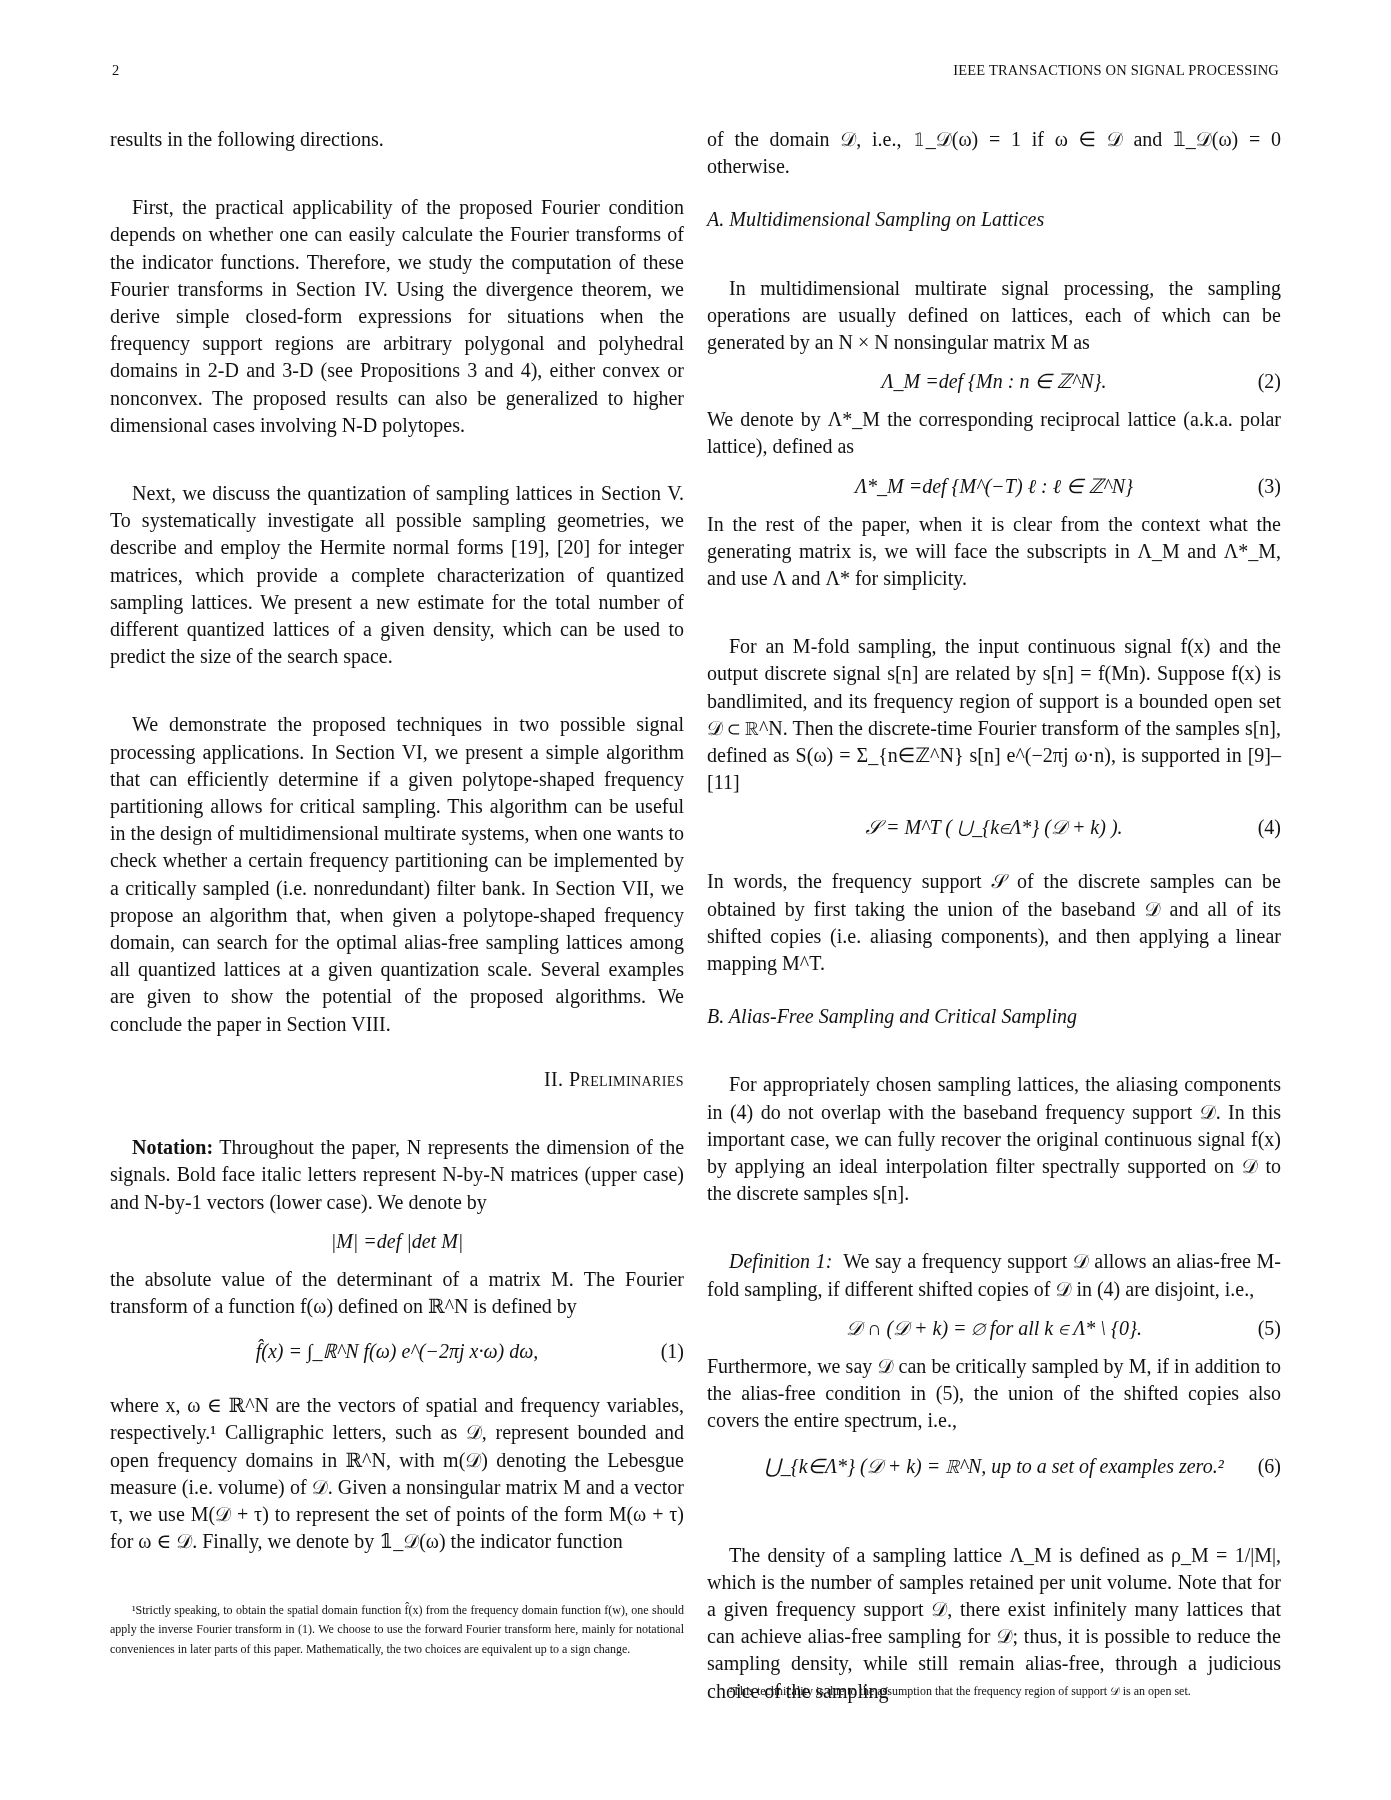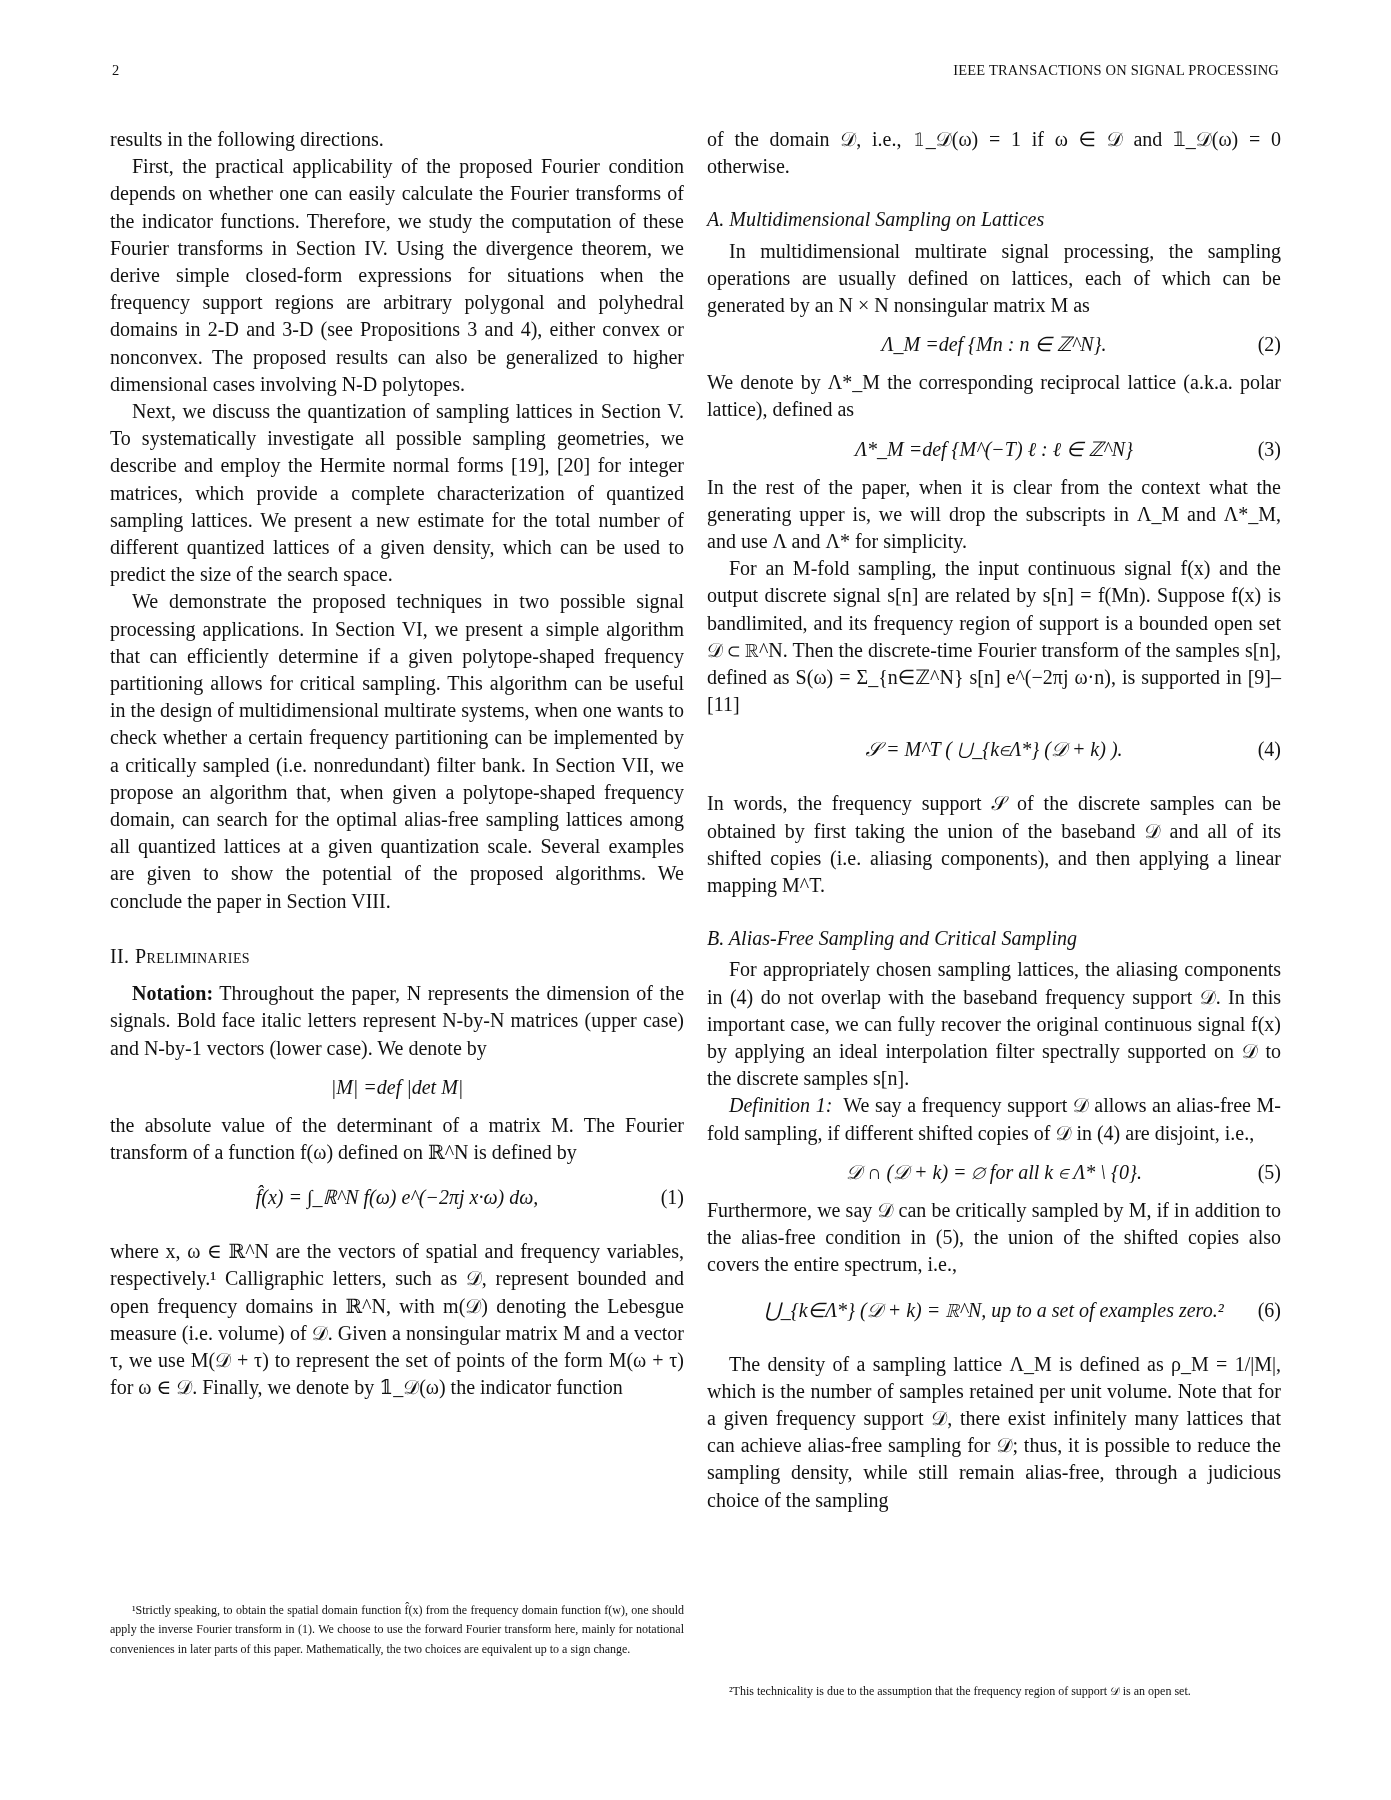--- a/index.html
+++ b/index.html
@@ -5,26 +5,26 @@
   html, body { margin:0; padding:0; background:#ffffff; }
   body { width:1391px; height:1800px; position:relative; overflow:hidden;
          font-family:"Liberation Serif", "DejaVu Serif", serif; color:#111; }
   .hdr { position:absolute; top:62px; font-size:14.5px; letter-spacing:0.2px; }
   .hdr-left { left:112px; }
   .hdr-right { right:112px; }
   .col { position:absolute; top:126px; width:574px; font-size:20px; line-height:27.2px; }
   .col-left { left:110px; }
   .col-right { left:707px;font-family:Liberation Serif, serif; }
   p { margin:0; text-align:justify; hyphens:manual; }
-  p.ind { text-indent:22px; }
+  p.ind { text-indent:22px;margin-top:41px; }
   i, .m { font-style:italic; }
   .eq { position:relative; text-align:center; margin:6px 0 6px; height:38px; line-height:38px; }
   .eq .num { position:absolute; right:0; top:0; }
   .eq.tall { height:60px; line-height:50px; }
-  .sechead { text-align:left; margin:28px 0 10px; font-variant:small-caps; letter-spacing:0.4px; }
+  .sechead { text-align:right; margin:28px 0 10px; font-variant:small-caps; letter-spacing:0.4px; }
   .subhead { font-style:italic; margin:26px 0 4px; }
   .fn { position:absolute; width:574px; font-size:12px; line-height:19.4px; text-align:justify; }
   .fn p { text-indent:22px; }
   .fn-left { left:110px; top:1601px; }
   .fn-right { left:707px; top:1682px; }
 </style>
 </head>
 <body>
 
 <div class="hdr hdr-left">2</div>
@@ -59,21 +59,21 @@
   <p class="ind">In multidimensional multirate signal processing, the sampling operations are usually defined on lattices, each of which can be generated by an N × N nonsingular matrix M as</p>
   <div class="eq">
     <span class="m">Λ_M =def {Mn : n ∈ ℤ^N}.</span>
     <span class="num">(2)</span>
   </div>
   <p>We denote by Λ*_M the corresponding reciprocal lattice (a.k.a. polar lattice), defined as</p>
   <div class="eq">
     <span class="m">Λ*_M =def {M^(−T) ℓ : ℓ ∈ ℤ^N}</span>
     <span class="num">(3)</span>
   </div>
-  <p>In the rest of the paper, when it is clear from the context what the generating upper is, we will drop the subscripts in Λ_M and Λ*_M, and use Λ and Λ* for simplicity.</p>
+  <p>In the rest of the paper, when it is clear from the context what the generating matrix is, we will face the subscripts in Λ_M and Λ*_M, and use Λ and Λ* for simplicity.</p>
   <p class="ind">For an M-fold sampling, the input continuous signal f(x) and the output discrete signal s[n] are related by s[n] = f(Mn). Suppose f(x) is bandlimited, and its frequency region of support is a bounded open set 𝒟 ⊂ ℝ^N. Then the discrete-time Fourier transform of the samples s[n], defined as S(ω) = Σ_{n∈ℤ^N} s[n] e^(−2πj ω·n), is supported in [9]–[11]</p>
   <div class="eq tall">
     <span class="m">𝒮 = M^T ( ⋃_{k∈Λ*} (𝒟 + k) ).</span>
     <span class="num">(4)</span>
   </div>
   <p>In words, the frequency support 𝒮 of the discrete samples can be obtained by first taking the union of the baseband 𝒟 and all of its shifted copies (i.e. aliasing components), and then applying a linear mapping M^T.</p>
 
   <div class="subhead">B. Alias-Free Sampling and Critical Sampling</div>
   <p class="ind">For appropriately chosen sampling lattices, the aliasing components in (4) do not overlap with the baseband frequency support 𝒟. In this important case, we can fully recover the original continuous signal f(x) by applying an ideal interpolation filter spectrally supported on 𝒟 to the discrete samples s[n].</p>
   <p class="ind"><i>Definition 1:</i>&nbsp; <span>We say a frequency support 𝒟 allows an alias-free M-fold sampling, if different shifted copies of 𝒟 in (4) are disjoint, i.e.,</span></p>

